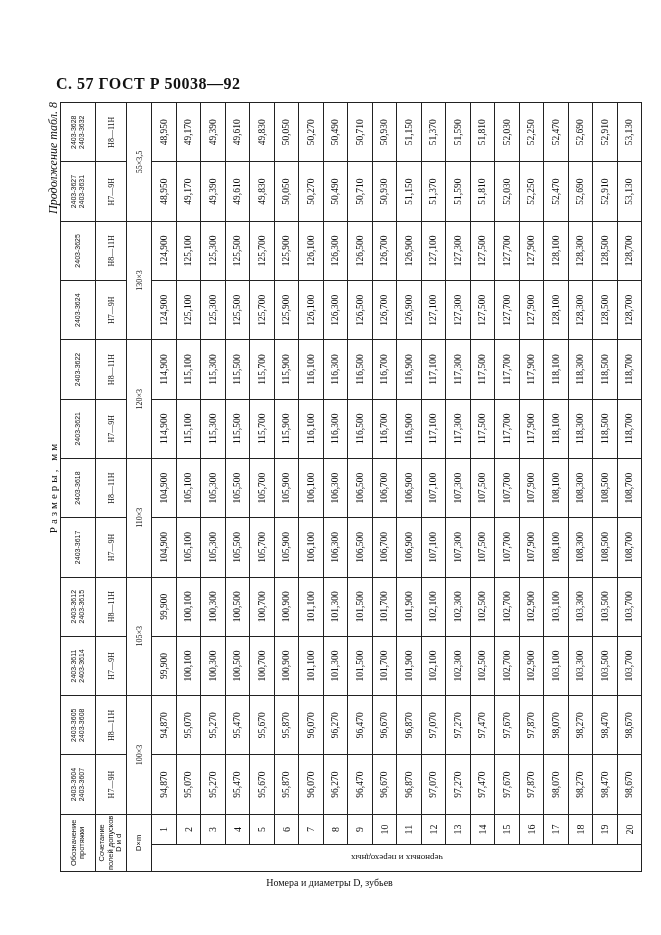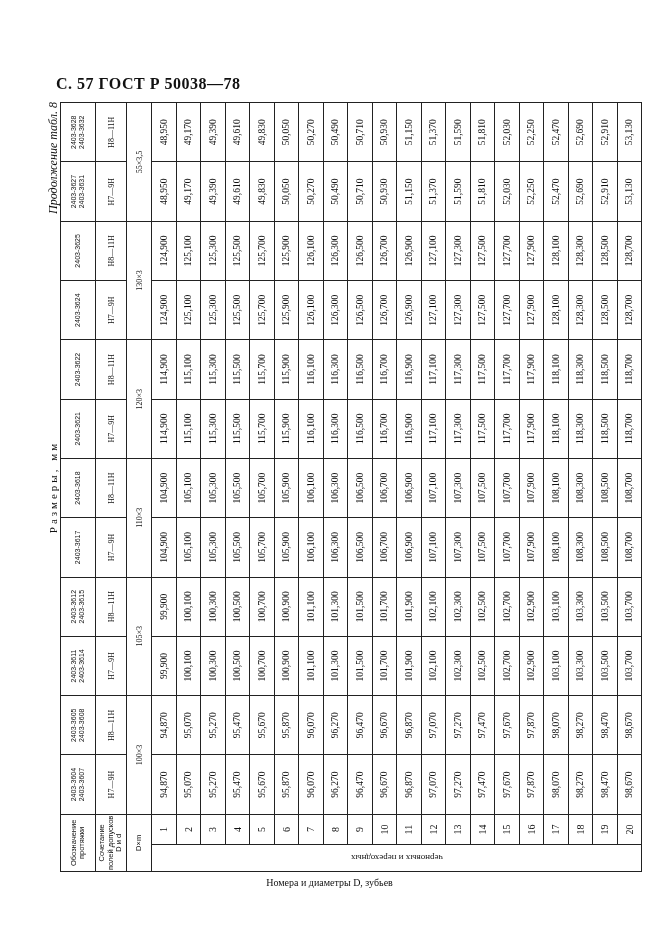--- a/index.html
+++ b/index.html
@@ -25,21 +25,21 @@
   table.gost td.side { font-size: 9px; }
   table.gost td.num { font-size: 10px; }
   .side-caption { position: absolute; top: 14px; left: -44px; width: 44px; height: 539px; }
   .side-caption .inner { position: absolute; left: 22px; top: 0; width: 539px; height: 22px;
                          transform-origin: 0 0; transform: rotate(90deg) translate(0,-22px);
                          text-align: center; font-size: 10px; line-height: 22px; }
 </style>
 </head>
 <body>
 
-<div class="page-header">С. 57 ГОСТ Р 50038—78</div>
+<div class="page-header">С. 57 ГОСТ Р 50038—92</div>
 
 <div class="rot-wrap">
   <div class="rot">
     <div class="cont-title">Продолжение табл. 8</div>
     <div class="size-title">Размеры, мм</div>
 
     <div class="side-caption">
       <div class="inner">Номера и диаметры D, зубьев</div>
     </div>
 

